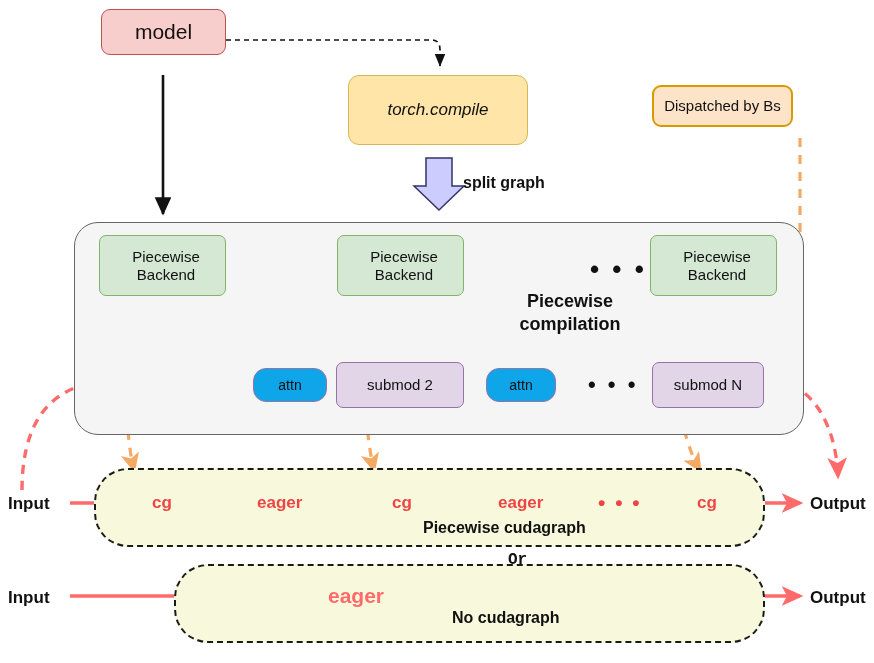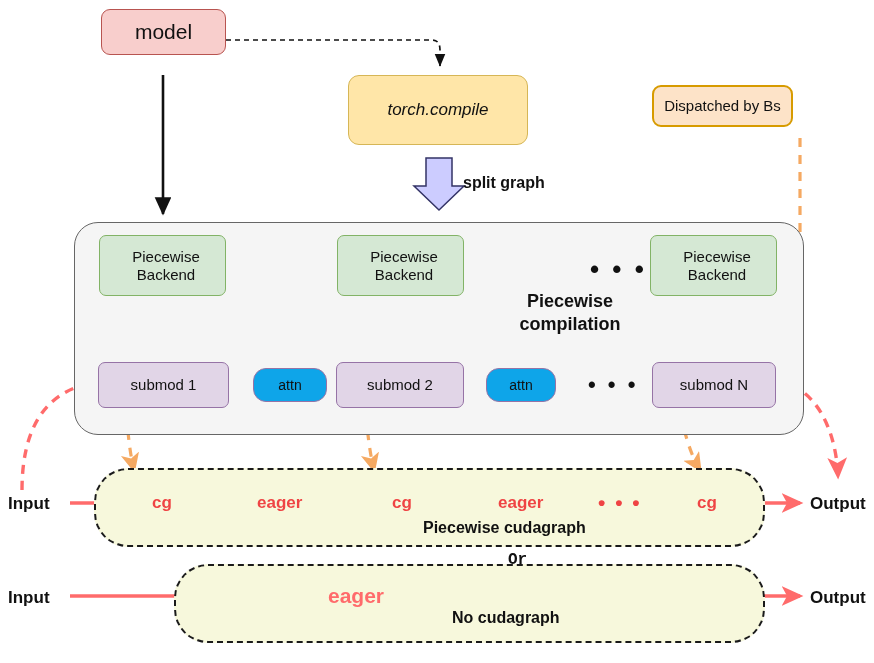--- a/index.html
+++ b/index.html
@@ -236,27 +236,24 @@
       <span>Backend</span>
     </span>
   </div>
   <div class="node n-backend" style="left:650px; top:235px; width:127px; height:61px;">
     <span>
       <span>Piecewise</span>
       <span>Backend</span>
     </span>
   </div>
 
-  <div class="node n-submod" style="left:98px; top:362px; width:131px; height:46px;">
-    <span>submod 1</span>
-  </div>
   <div class="node n-submod" style="left:336px; top:362px; width:128px; height:46px;">
     <span>submod 2</span>
   </div>
-  <div class="node n-submod" style="left:652px; top:362px; width:124px; height:46px;">
+  <div class="node n-submod" style="left:652px; top:362px; width:112px; height:46px;">
     <span>submod N</span>
   </div>
 
   <div class="node n-attn" style="left:253px; top:368px; width:74px; height:34px;">
     <span>attn</span>
   </div>
   <div class="node n-attn" style="left:486px; top:368px; width:70px; height:34px;">
     <span>attn</span>
   </div>
 

